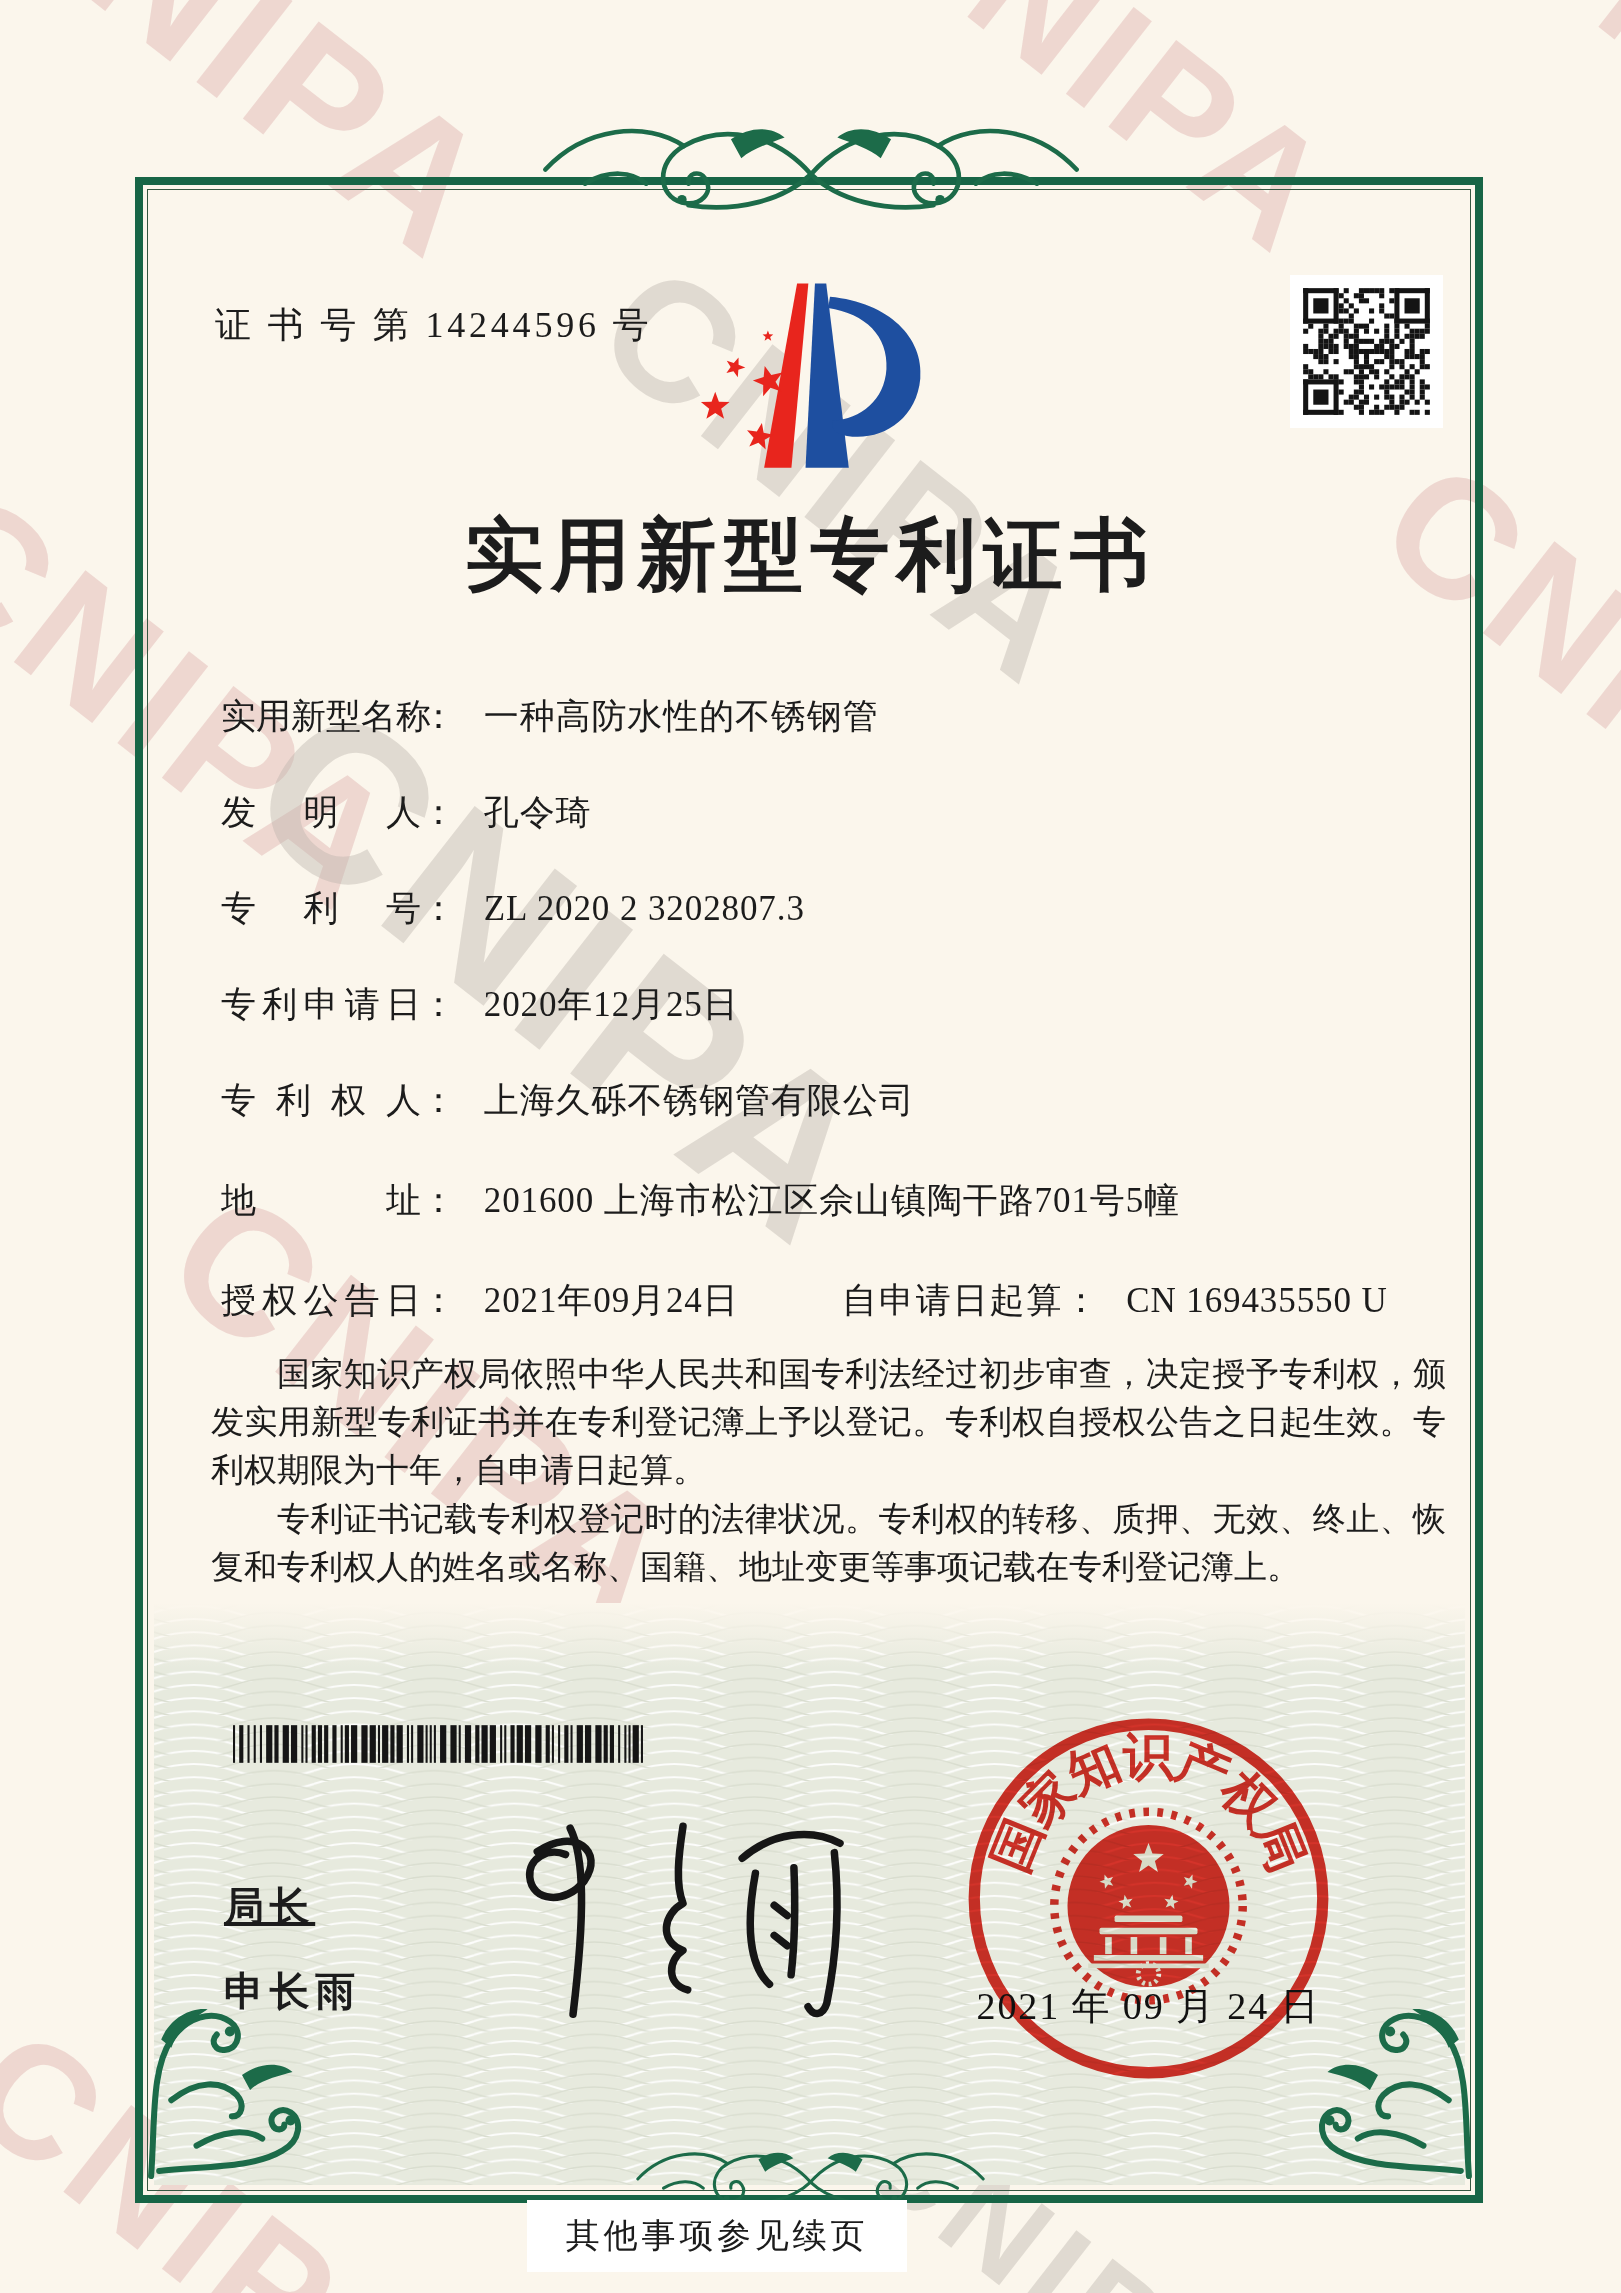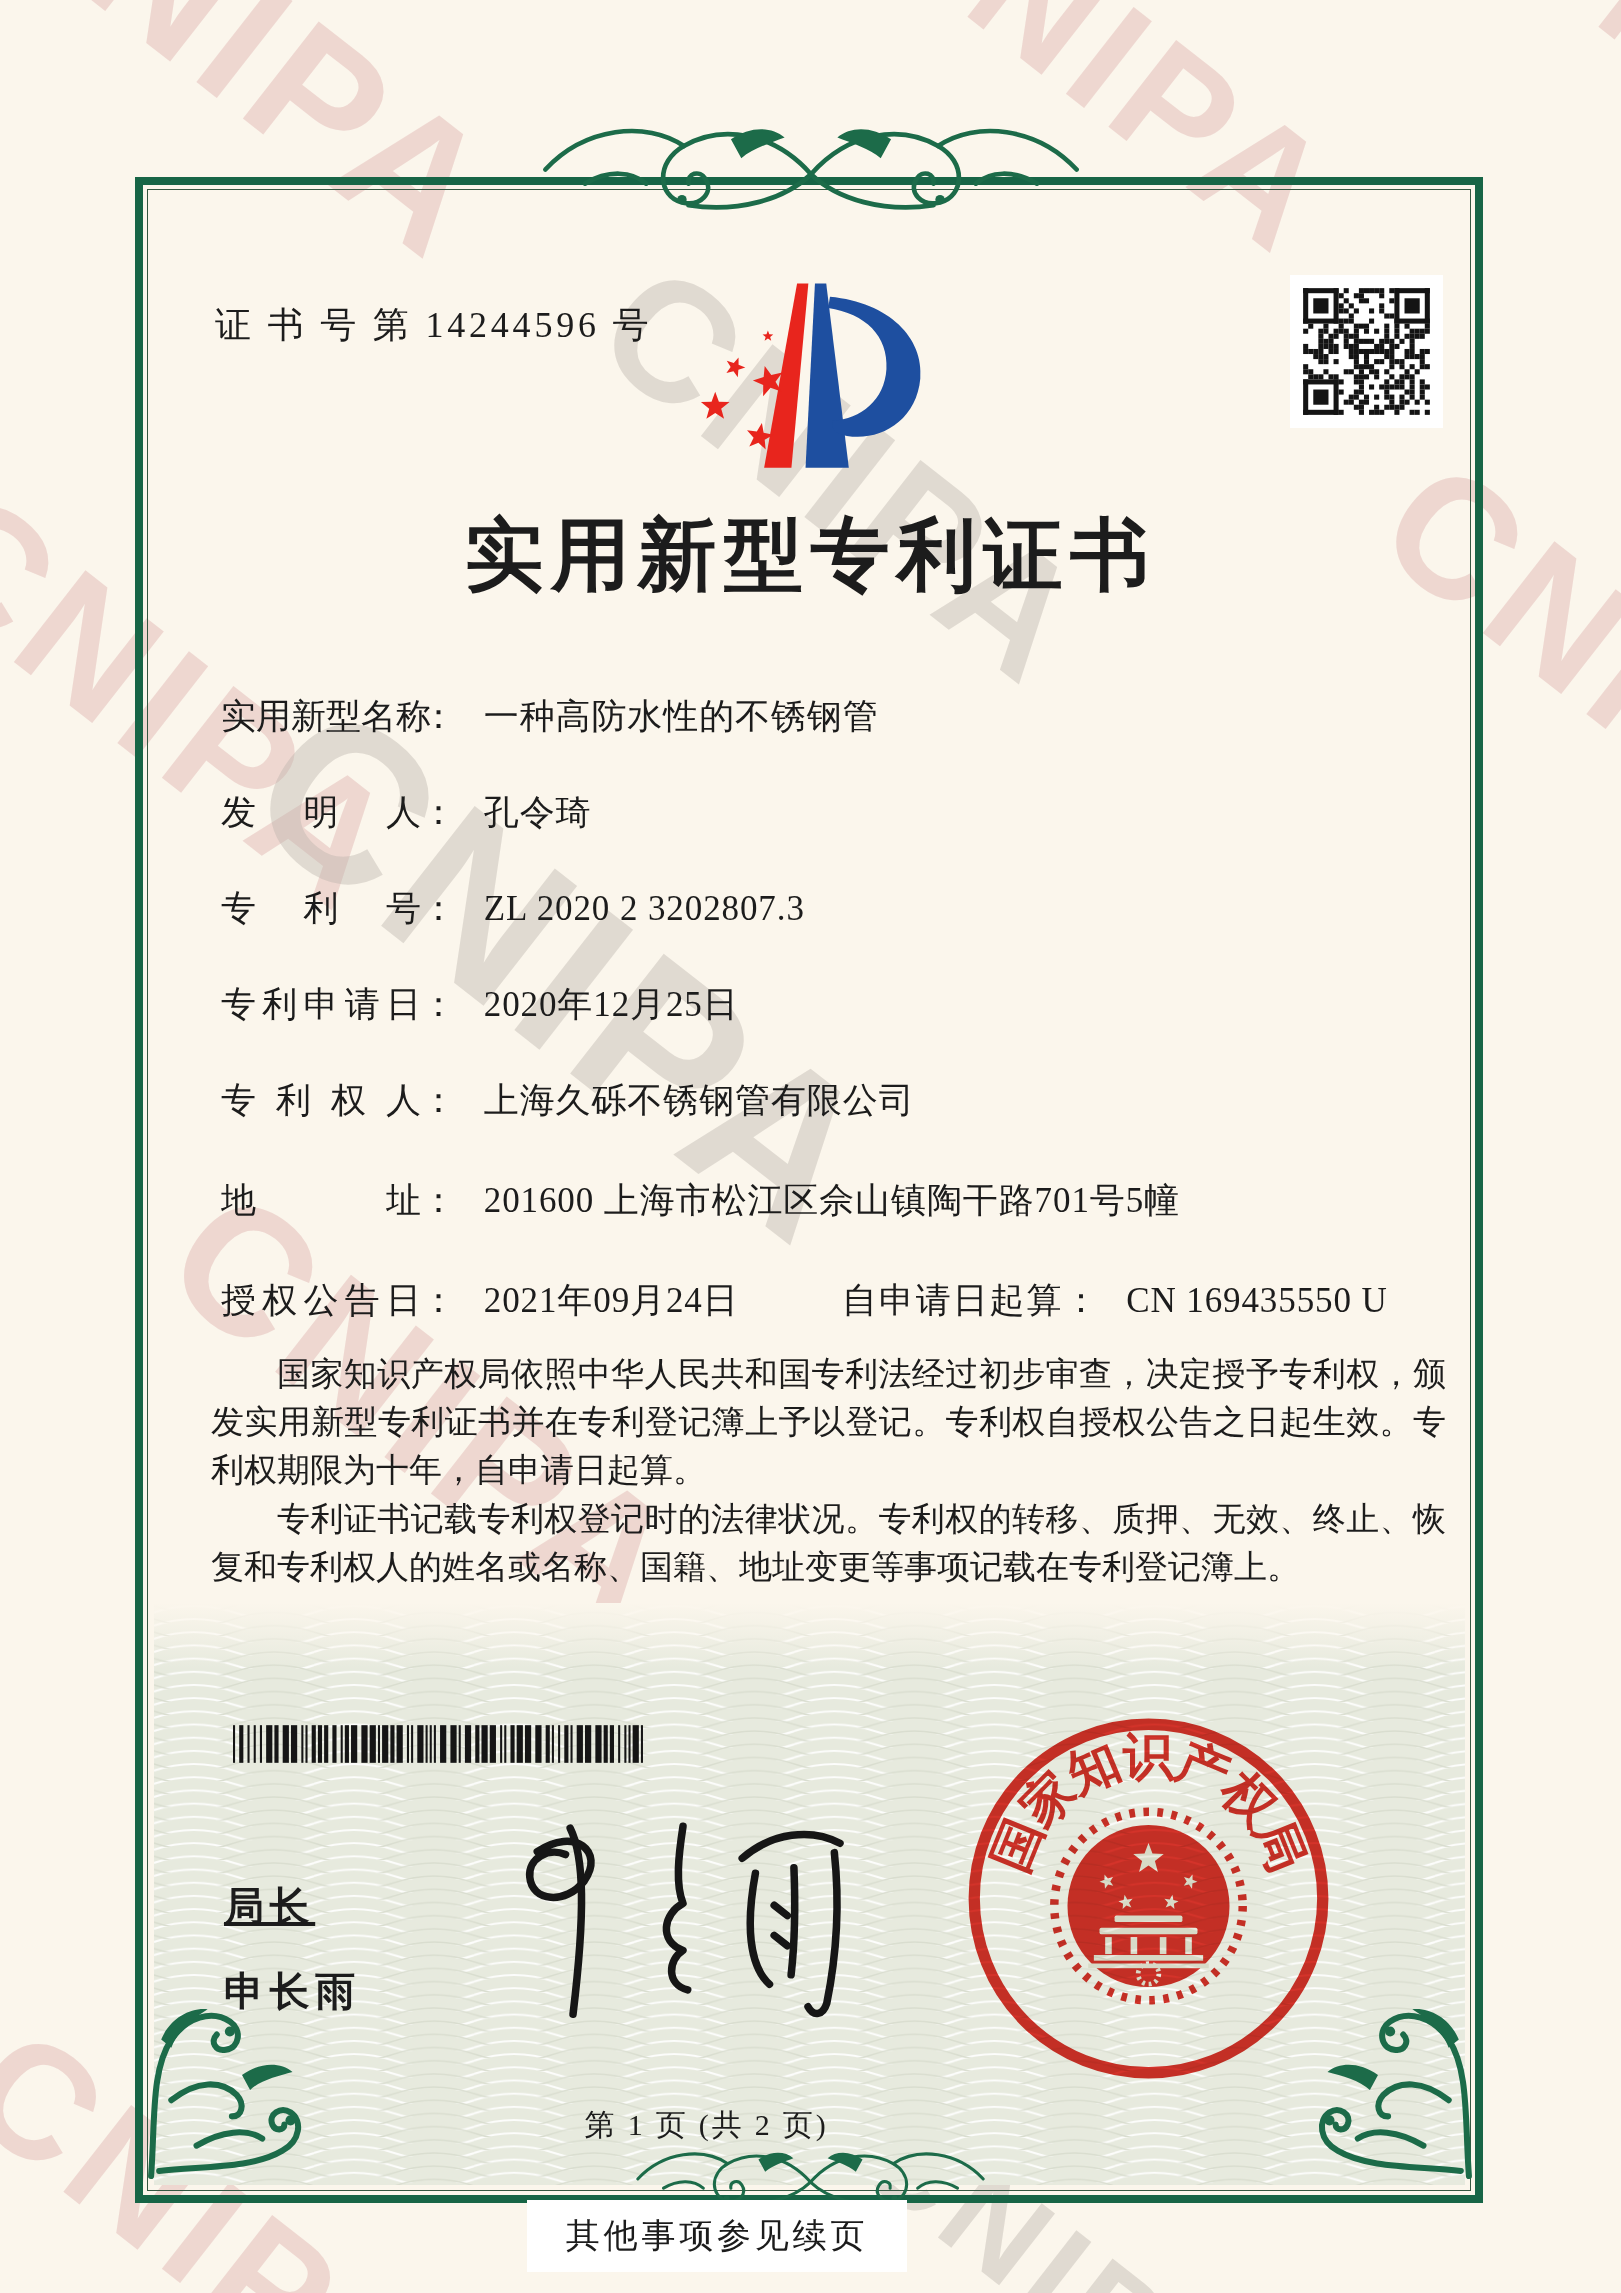--- a/index.html
+++ b/index.html
@@ -592,18 +592,18 @@
         <rect x="-46" y="33" width="7" height="18"></rect>
         <rect x="-19" y="33" width="7" height="18"></rect>
         <rect x="12" y="33" width="7" height="18"></rect>
         <rect x="39" y="33" width="7" height="18"></rect>
         <rect x="-58" y="52" width="116" height="6"></rect>
         <rect x="-64" y="61" width="128" height="5"></rect>
       </g>
       <circle cx="0" cy="72" r="11" fill="none" stroke="#edeee4" stroke-width="5" stroke-dasharray="3 4"></circle>
     </g>
   </svg>
-
-  <div class="page-info">第 1 页 (共 2 页)</div>
+  <div class="seal-date">2021 年 09 月 24 日</div>
+
   <div class="footer-note">其他事项参见续页</div>
 
 </div>
 
 
 </body></html>

